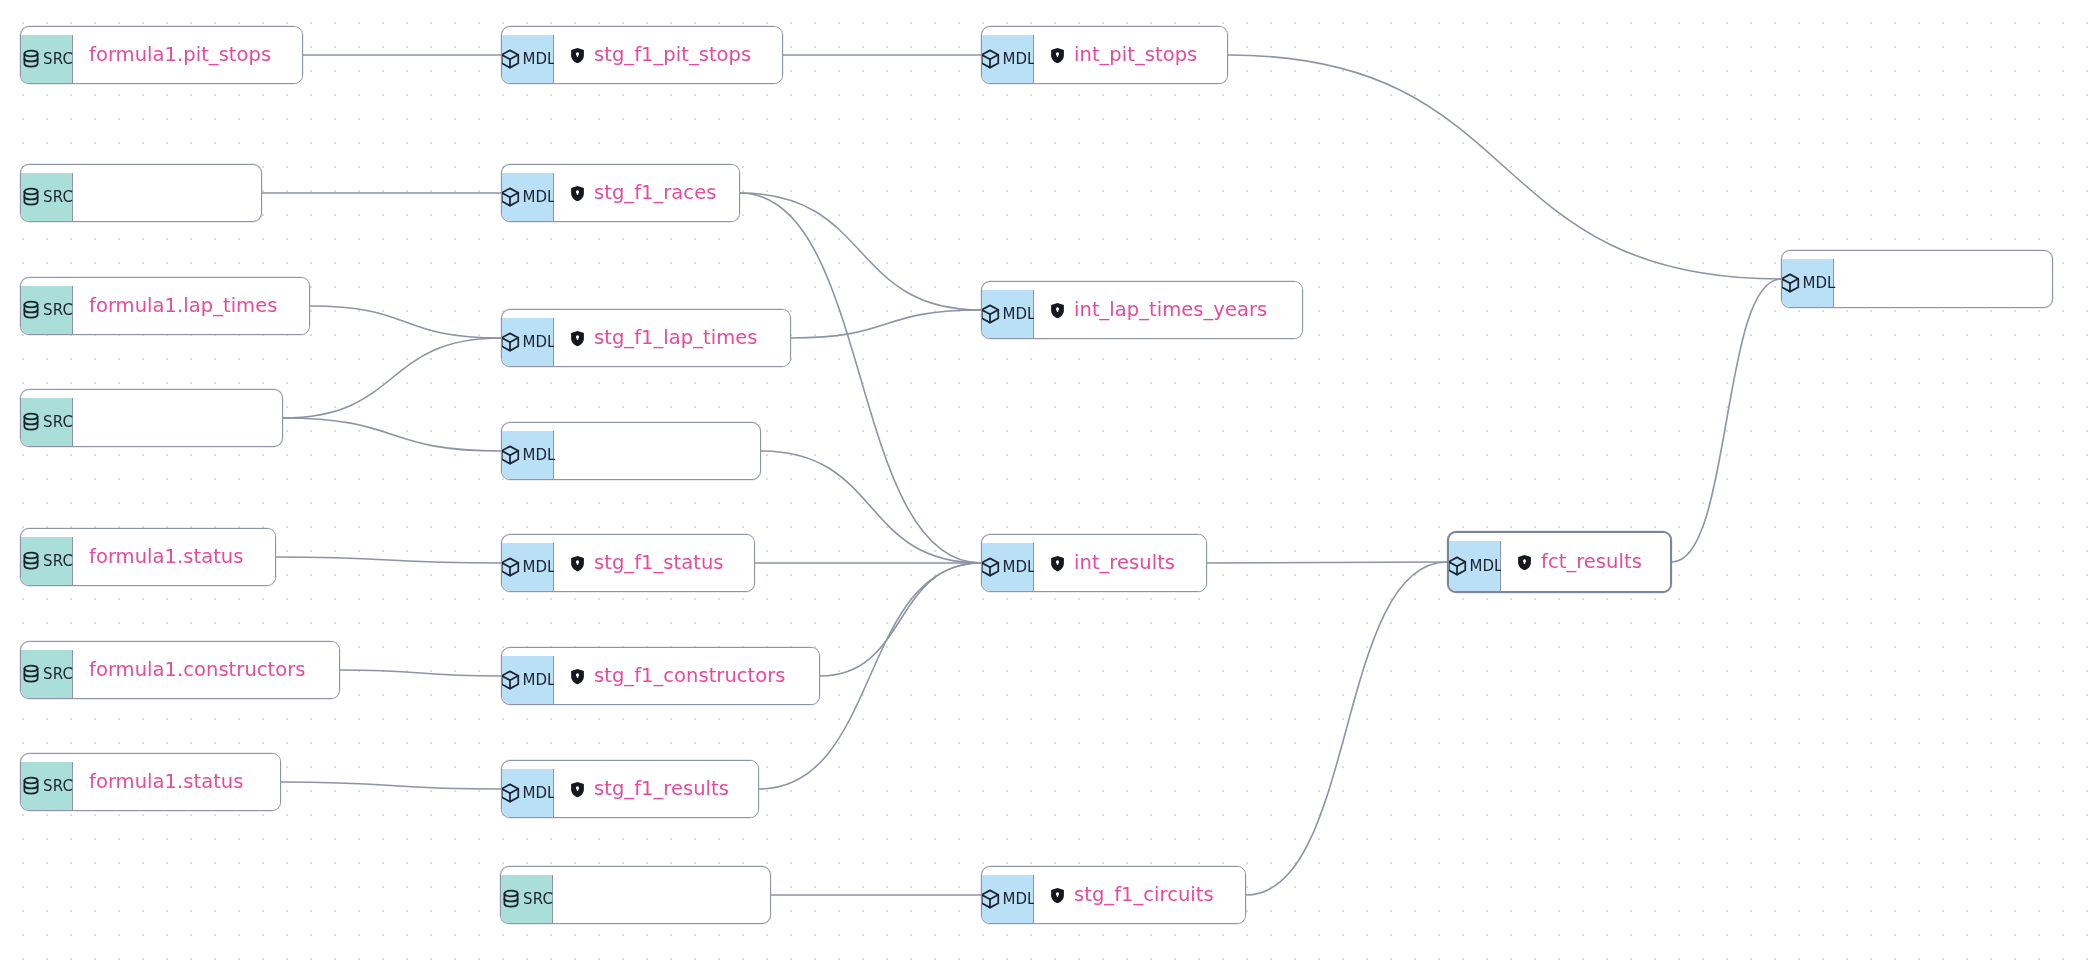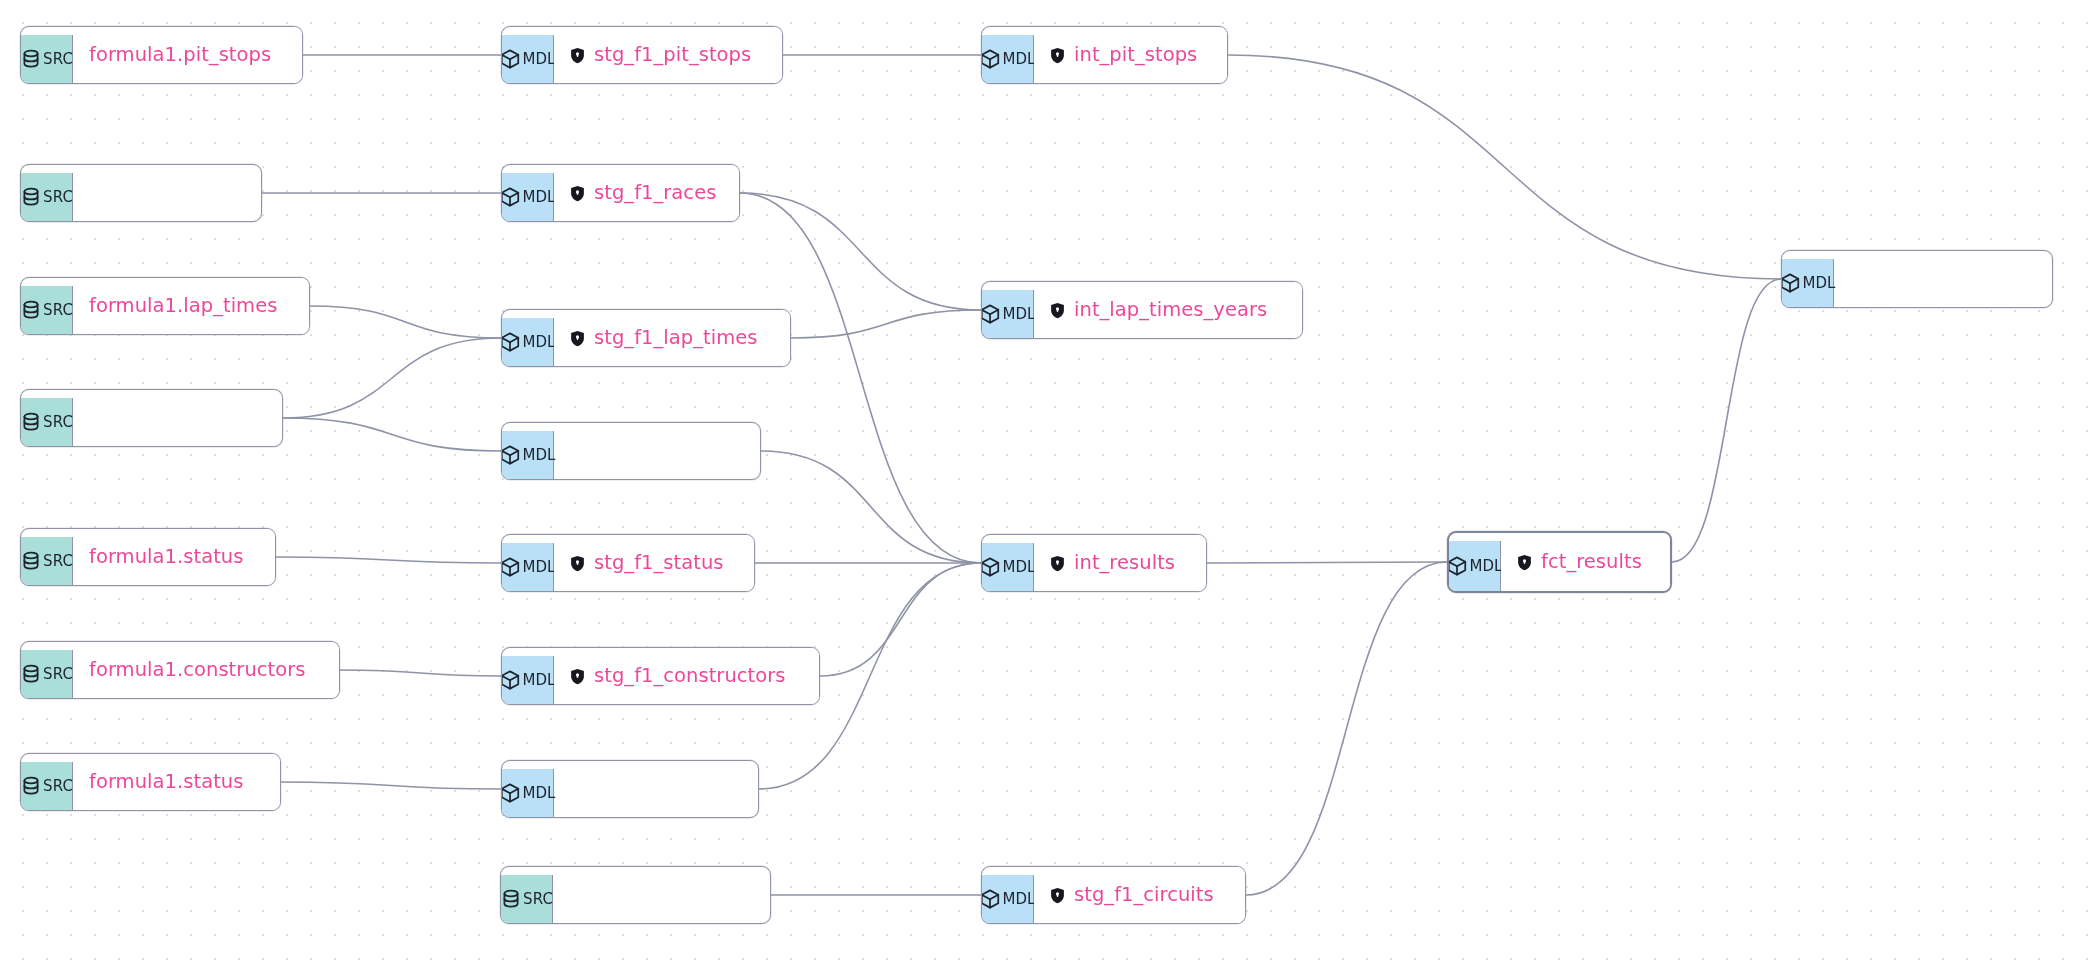--- a/index.html
+++ b/index.html
@@ -327,20 +327,28 @@
   </div>
       <div class="node" style="left: 501px; top: 760px; width: 258px; height: 58px;">
     <div class="badge mdl">
       <span class="glyph"><svg viewBox="0 0 24 24" width="22" height="22" fill="none" stroke="#1d2430" stroke-width="1.9" stroke-linecap="round" stroke-linejoin="round">
               <path d="M12 2.6 21 7.4v9.2L12 21.4 3 16.6V7.4z"></path>
               <path d="M3 7.4 12 12.2l9-4.8"></path>
               <path d="M12 12.2v9.2"></path>
             </svg></span>
       <span class="btext">MDL</span>
     </div>
+    <div class="body">
+      <span class="shield"><svg viewBox="0 0 24 26" width="15" height="17">
+              <path d="M12 0.8 22.2 4.3v8.1c0 6.2-4.2 10.6-10.2 12.8C6 23 1.8 18.6 1.8 12.4V4.3z" fill="#15181f"></path>
+              <circle cx="12" cy="10.4" r="2.5" fill="#ffffff"></circle>
+              <rect x="10.8" y="10.2" width="2.4" height="5.2" rx="1.2" fill="#ffffff"></rect>
+            </svg></span>
+      <span class="label">stg_f1_results</span>
+    </div>
   </div>
       <div class="node" style="left: 981px; top: 866px; width: 265px; height: 58px;">
     <div class="badge mdl">
       <span class="glyph"><svg viewBox="0 0 24 24" width="22" height="22" fill="none" stroke="#1d2430" stroke-width="1.9" stroke-linecap="round" stroke-linejoin="round">
               <path d="M12 2.6 21 7.4v9.2L12 21.4 3 16.6V7.4z"></path>
               <path d="M3 7.4 12 12.2l9-4.8"></path>
               <path d="M12 12.2v9.2"></path>
             </svg></span>
       <span class="btext">MDL</span>
     </div>

